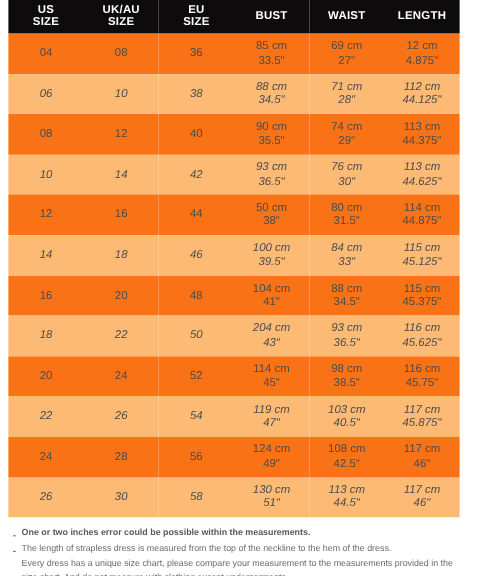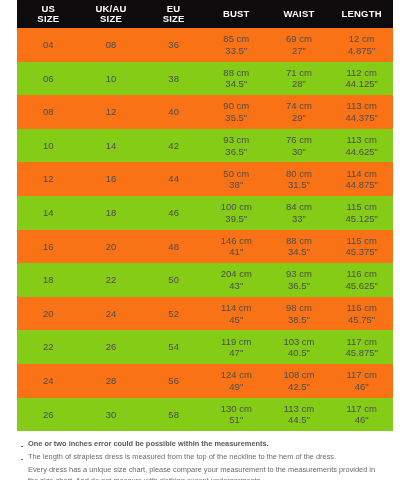--- a/index.html
+++ b/index.html
@@ -12,21 +12,21 @@
     background: #ffffff;
     font-family: "Liberation Sans", sans-serif;
     overflow: hidden;
   }
   .page {
     position: relative;
     width: 400px;
     height: 480px;
     background: #ffffff;
     box-sizing: border-box;
-    padding-left: 17px;
+    padding-left: 7px;
     padding-right: 17px;
   }
   .size-table {
     width: 376px;
     border-collapse: collapse;
     table-layout: fixed;
   }
   .size-table thead th {
     background: #0d0b0b;
     color: #ffffff;
@@ -42,21 +42,22 @@
   .hdr-line {
     display: block;
   }
   .size-table tbody tr {
     height: 33.6px;
   }
   .size-table tbody tr.row-light {
     background: #f97316;
   }
   .size-table tbody tr.row-dark {
-    background: #84cc16;
+    background: #fdba74;
+    font-style: italic;
   }
   .size-table tbody td {
     text-align: center;
     vertical-align: middle;
     color: #4c4c4c;
     font-size: 9.5px;
     padding: 0;
     line-height: 11.5px;
   }
   td.col-size {
@@ -223,21 +224,21 @@
           <td>
             <span class="meas-cm">115 cm</span>
             <span class="meas-in">45.125"</span>
           </td>
         </tr>
         <tr class="row-light">
           <td class="col-size">16</td>
           <td class="col-size">20</td>
           <td class="col-size">48</td>
           <td>
-            <span class="meas-cm">146 cm</span>
+            <span class="meas-cm">104 cm</span>
             <span class="meas-in">41"</span>
           </td>
           <td>
             <span class="meas-cm">88 cm</span>
             <span class="meas-in">34.5"</span>
           </td>
           <td>
             <span class="meas-cm">115 cm</span>
             <span class="meas-in">45.375"</span>
           </td>

